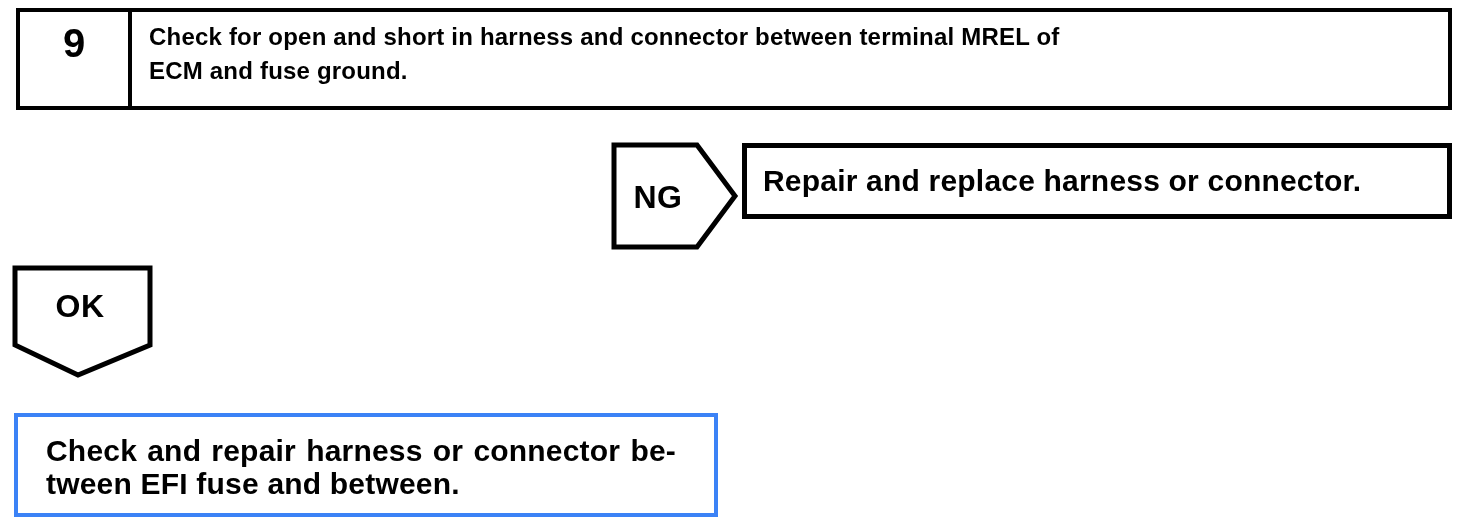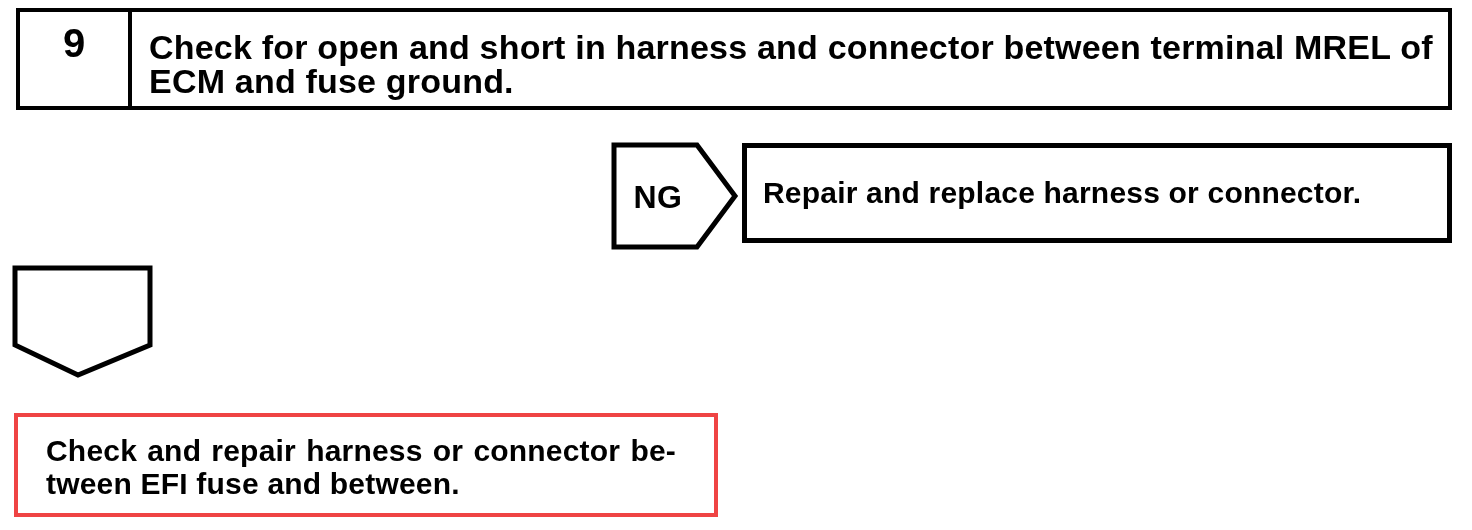--- a/index.html
+++ b/index.html
@@ -33,22 +33,22 @@
     border-right: 4px solid #000;
     display: flex;
     justify-content: center;
     align-items: flex-start;
     padding-top: 11px;
     font-size: 40px;
     line-height: 40px;
   }
   .step-text {
     flex: 1;
-    padding: 18px 14px 0 17px;
-    font-size: 34px;
+    padding: 8px 14px 0 17px;
+    font-size: 24px;
     line-height: 34px;
     letter-spacing: 0.2px;
     white-space: nowrap;
   }
 
   
   .shape-svg { position: absolute; display: block; }
   .shape-svg polygon {
     fill: #ffffff;
     stroke: #000000;
@@ -65,36 +65,36 @@
   }
   .ng-svg   { left: 610px; top: 141px; width: 130px; height: 112px; }
   .ng-label { left: 610px; top: 141px; width: 96px;  height: 112px; }
   .ok-svg   { left: 10px;  top: 263px; width: 146px; height: 118px; }
   .ok-label { left: 10px;  top: 263px; width: 140px; height: 86px; }
 
   
   .repair-box {
     position: absolute;
     left: 742px; top: 143px;
-    width: 710px; height: 100px;
+    width: 710px; height: 76px;
     border: 5px solid #000;
     background: #fff;
     display: flex;
     align-items: center;
     padding-left: 16px;
     font-size: 30px;
     letter-spacing: 0.2px;
   }
 
   
   .bottom-box {
     position: absolute;
     left: 14px; top: 413px;
     width: 704px; height: 104px;
-    border: 4px solid #ef4444;
+    border: 4px solid #3b82f6;
     background: #fff;
     padding: 17px 38px 0 28px;
     font-size: 30px;
     line-height: 33px;
     letter-spacing: 0.2px;
   }
   .justify-line {
     text-align: justify;
     text-align-last: justify;
   }
@@ -119,19 +119,20 @@
   </svg>
   <div class="shape-label ng-label">NG</div>
 
   <div class="repair-box">
     <span>Repair and replace harness or connector.</span>
   </div>
 
   <svg class="shape-svg ok-svg" viewBox="0 0 146 118" aria-hidden="true">
     <polygon points="5,5 140,5 140,82 68,112 5,82"></polygon>
   </svg>
+  <div class="shape-label ok-label">OK</div>
 
   <div class="bottom-box">
     <div class="justify-line">Check and repair harness or connector be-</div>
     <div>tween EFI fuse and between.</div>
   </div>
 
 </div>
 
 </body></html>

